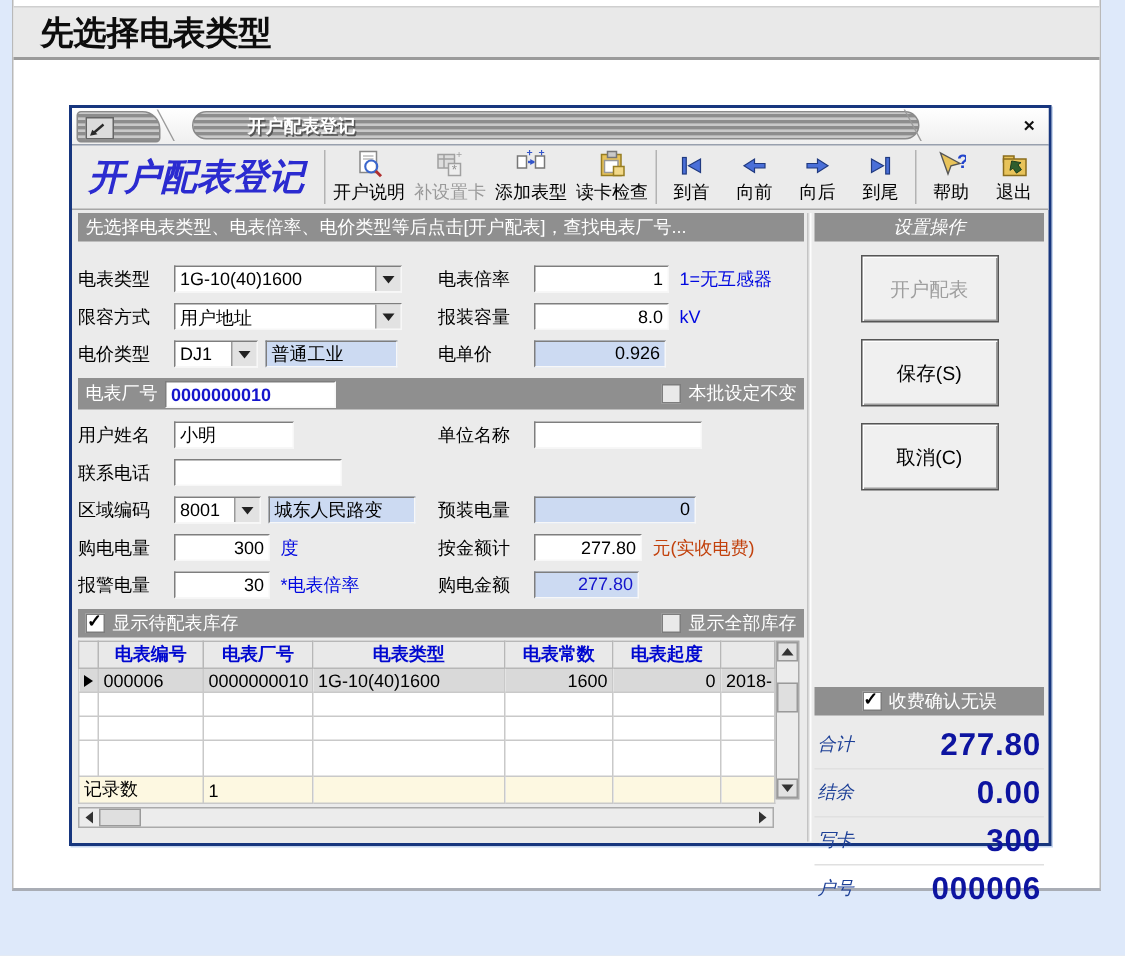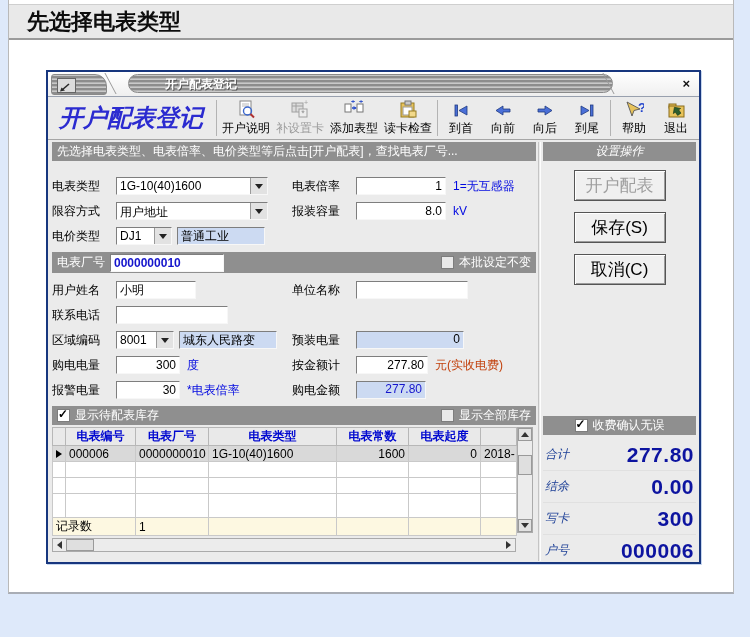--- a/index.html
+++ b/index.html
@@ -92,22 +92,22 @@
   .vfill{flex:1;}
 
   .hscroll{height:14px;width:464px;background:#ececec;border:1px solid #aaa;margin-top:2px;display:flex;align-items:center;box-sizing:border-box;}
   .harr{width:13px;height:12px;display:flex;align-items:center;justify-content:center;}
   .harr.l::after{content:"";border-top:4px solid transparent;border-bottom:4px solid transparent;border-right:5px solid #333;}
   .harr.r::after{content:"";border-top:4px solid transparent;border-bottom:4px solid transparent;border-left:5px solid #333;}
   .hthumb{width:26px;height:10px;background:#dfdfdf;border:1px solid #9a9a9a;}
   .hfill{flex:1;}
 
   
-  .btn3d{display:block;width:92px;height:31px;margin:0 auto;background:#f0f0f0;border:1px solid #555;
-         box-shadow:inset 1px 1px 0 #fff,inset -1px -1px 0 #9c9c9c;font-size:17px;color:#000;
+  .btn3d{display:block;width:92px;height:45px;margin:0 auto;background:#f0f0f0;border:1px solid #555;
+         box-shadow:inset 1px 1px 0 #fff,inset -1px -1px 0 #9c9c9c;font-size:13px;color:#000;
          font-family:"Liberation Sans",sans-serif;text-align:center;line-height:25px;}
   .btn3d.disabled{color:#9e9e9e;}
   .btn1{margin-top:9px;} .btn2{margin-top:11px;} .btn3{margin-top:11px;}
   .confirm-band{margin-top:131px;}
   .totals{margin-top:4px;}
   .trow{display:flex;align-items:baseline;justify-content:space-between;height:31px;border-bottom:1px solid #e0e0e0;padding:0 2px;}
   .trow:last-child{border-bottom:none;}
   .tlabel{font-family:"DejaVu Serif",serif;font-style:italic;font-size:12px;color:#1c3f96;align-self:center;}
   .tvalue{font-size:21px;font-weight:bold;color:#0d14a0;align-self:center;letter-spacing:0.5px;}
 </style>
@@ -293,20 +293,26 @@
 
           <div class="frow">
             <div class="half1">
               <span class="lbl">电价类型</span>
               <div class="combo" style="width:56px;">
                 <span class="ct">DJ1</span>
                 <span class="drop"></span>
               </div>
               <div class="ro" style="width:88px;margin-left:5px;">
                 <span>普通工业</span>
+              </div>
+            </div>
+            <div class="half2">
+              <span class="lbl">电单价</span>
+              <div class="ro num" style="width:88px;">
+                <span>0.926</span>
               </div>
             </div>
           </div>
 
           <div class="band2" style="margin-top:6px;">
             <span>电表厂号</span>
             <input class="inp blueval" style="width: 106px; margin-left: 5px; font-weight: bold;" value="0000000010">
             <span class="sp"></span>
             <span class="cb dim"></span>
             <span>本批设定不变</span>

